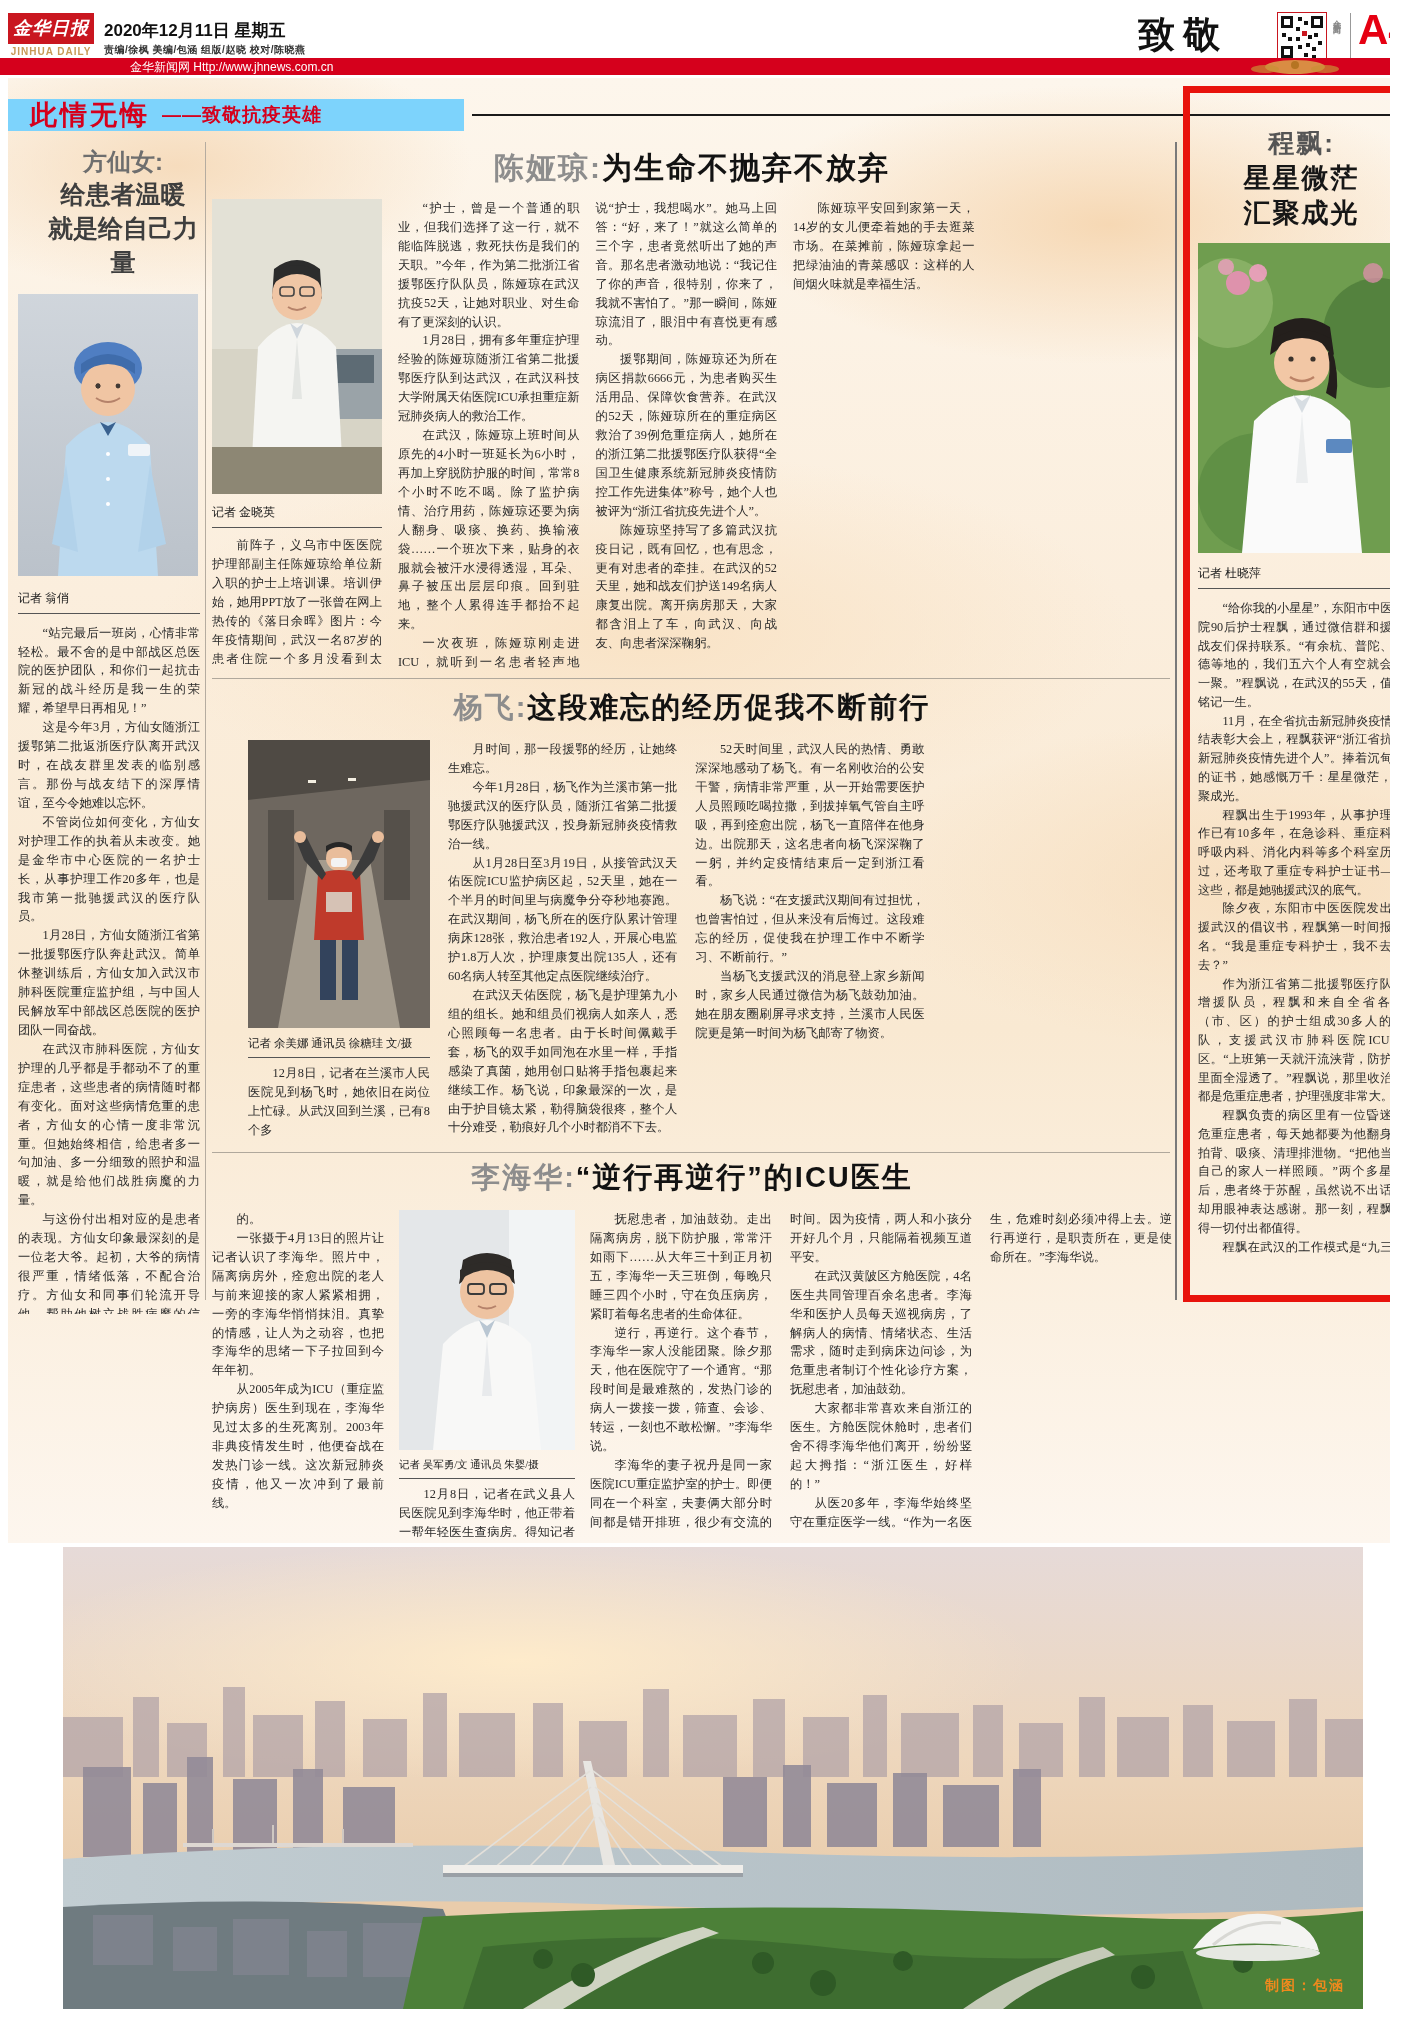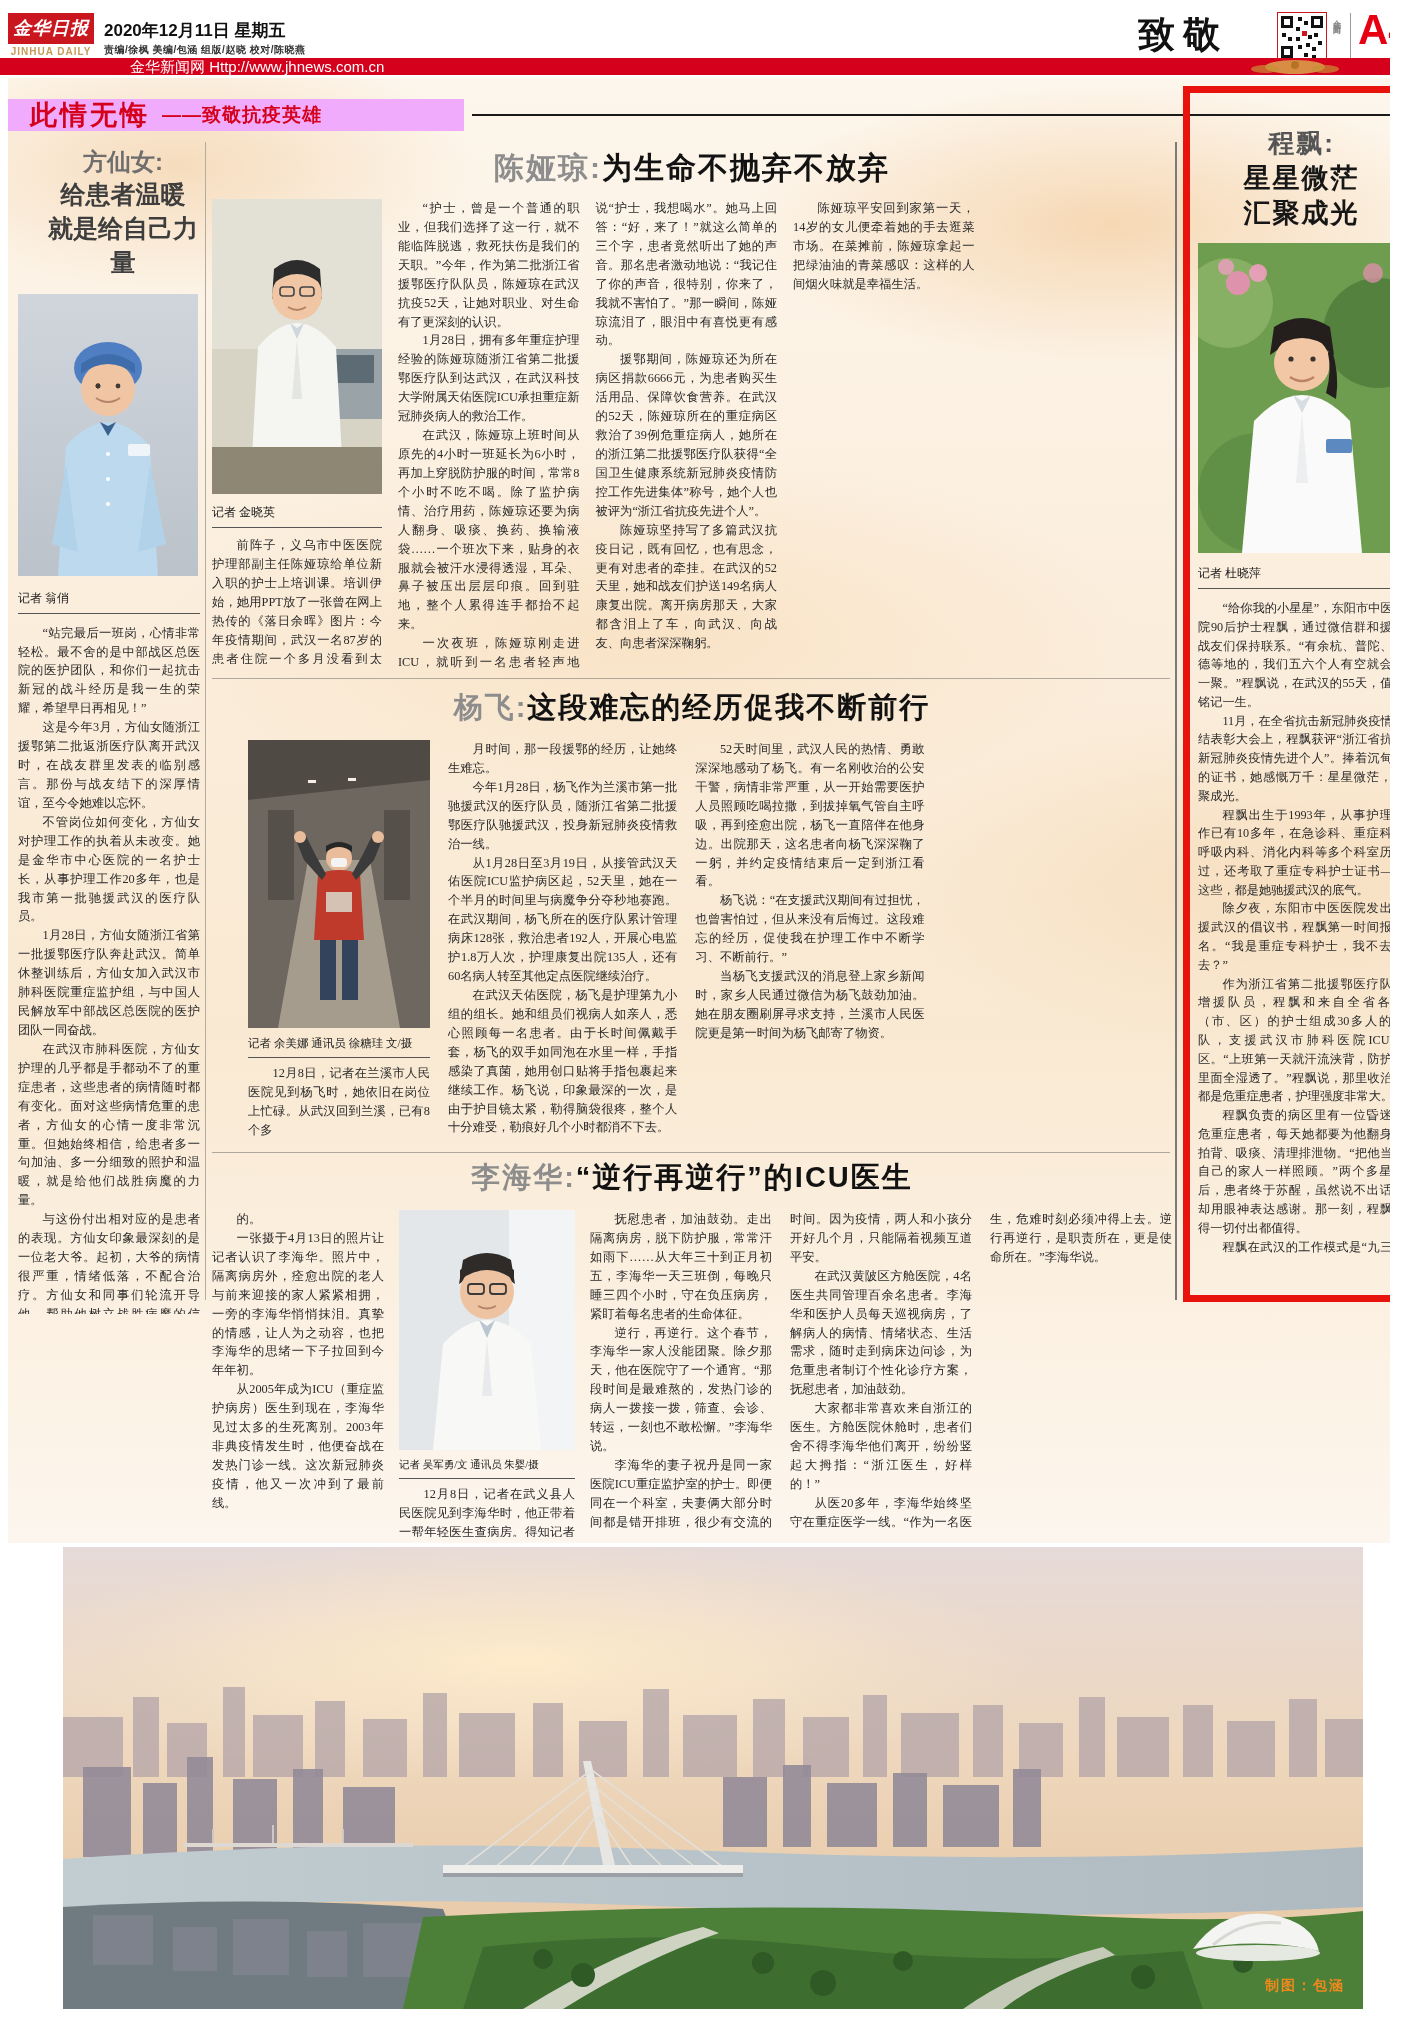--- a/index.html
+++ b/index.html
@@ -20,25 +20,25 @@
         text-align:center;line-height:31px;font-size:18px;letter-spacing:1px;font-style:italic;}
   .logo-en{left:8px;top:46px;width:86px;text-align:center;color:#c79a57;font-size:10px;letter-spacing:1px;}
   .date{left:104px;top:19px;font-size:17px;color:#111;}
   .staff{left:104px;top:43px;font-size:10px;color:#333;letter-spacing:.5px;}
   .zhijing{left:1138px;top:10px;font-size:37px;color:#111;letter-spacing:8px;}
   .qr{left:1277px;top:12px;width:48px;height:48px;background:#fff;border:1px solid #c9161f;}
   .qr-label{left:1330px;top:13px;font-size:8px;color:#888;writing-mode:vertical-rl;letter-spacing:2px;height:48px;}
   .hdiv{left:1350px;top:13px;width:1px;height:48px;background:#999;}
   .pageno{left:1358px;top:6px;font-size:42px;color:#e60012;}
   .redbar{left:0;top:58px;width:1427px;height:17px;background:#d5001c;}
-  .urlbar{left:130px;top:59px;font-size:15px;color:#fff;line-height:16px;
+  .urlbar{left:130px;top:59px;font-size:12px;color:#fff;line-height:16px;
           font-family:"Liberation Sans","DejaVu Sans",sans-serif;}
   .ornament{left:1243px;top:57px;width:104px;height:20px;}
   
-  .banner{left:8px;top:99px;width:456px;height:32px;background:#f0abfc;display:flex;align-items:center;padding-left:22px;box-sizing:border-box;}
+  .banner{left:8px;top:99px;width:456px;height:32px;background:#7dd3fc;display:flex;align-items:center;padding-left:22px;box-sizing:border-box;}
   .banner .b1{font-size:27px;color:#d5001c;letter-spacing:3px;}
   .banner .b2{font-size:19px;color:#d5001c;margin-left:12px;letter-spacing:1px;}
   .bline{left:472px;top:114px;width:948px;height:2px;background:#1a1a1a;}
   
   .vrule1{left:205px;top:142px;width:1px;height:1158px;background:#b5aca0;}
   .vrule2{left:1175px;top:142px;width:2px;height:1158px;background:#7a7a7a;}
   .hrule{height:1px;background:#b0a89c;}
   
   .body-txt p{margin:0;text-indent:2em;text-align:justify;line-height:1.54;}
   .body-txt{font-size:12.3px;color:#2a2a2a;overflow:hidden;}

